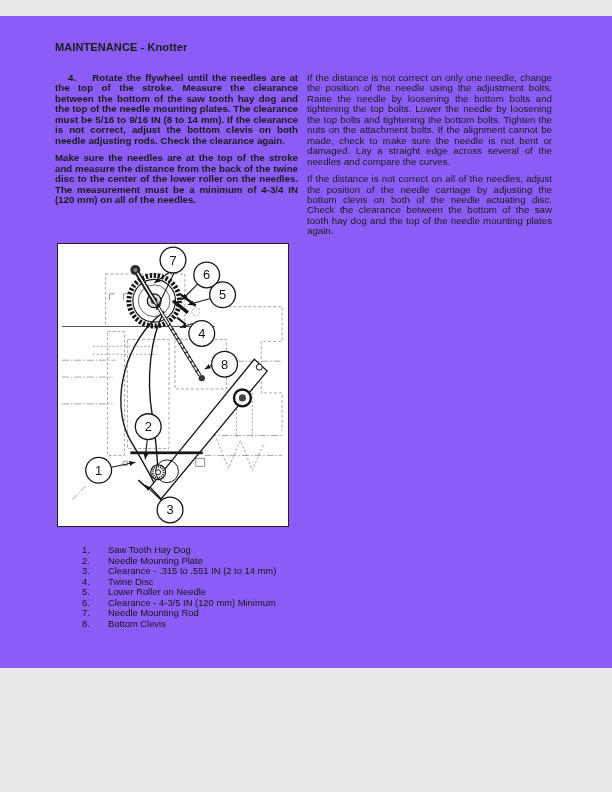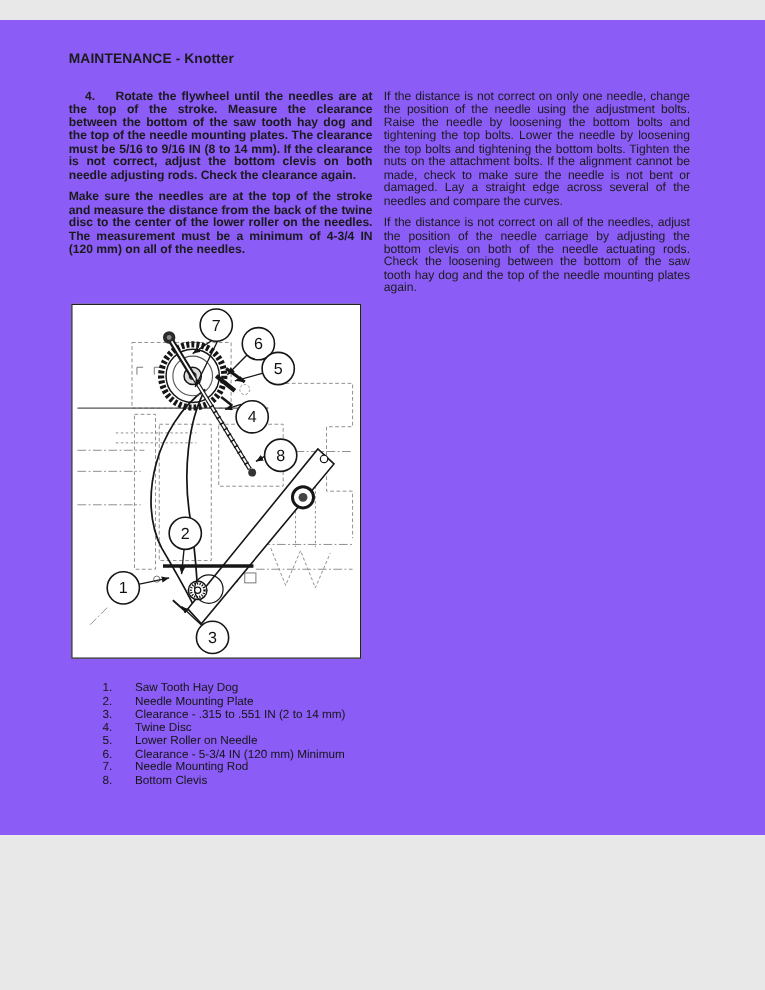--- a/index.html
+++ b/index.html
@@ -38,21 +38,21 @@
 
   <div class="header-title">MAINTENANCE - Knotter</div>
 
   <div class="col col-left">
     <p class="indent">4.&nbsp;&nbsp;&nbsp;&nbsp;Rotate the flywheel until the needles are at the top of the stroke. Measure the clearance between the bottom of the saw tooth hay dog and the top of the needle mounting plates. The clearance must be 5/16 to 9/16 IN (8 to 14 mm). If the clearance is not correct, adjust the bottom clevis on both needle adjusting rods. Check the clearance again.</p>
     <p>Make sure the needles are at the top of the stroke and measure the distance from the back of the twine disc to the center of the lower roller on the needles. The measurement must be a minimum of 4-3/4 IN (120 mm) on all of the needles.</p>
   </div>
 
   <div class="col col-right">
     <p>If the distance is not correct on only one needle, change the position of the needle using the adjustment bolts. Raise the needle by loosening the bottom bolts and tightening the top bolts. Lower the needle by loosening the top bolts and tightening the bottom bolts. Tighten the nuts on the attachment bolts. If the alignment cannot be made, check to make sure the needle is not bent or damaged. Lay a straight edge across several of the needles and compare the curves.</p>
-    <p>If the distance is not correct on all of the needles, adjust the position of the needle carriage by adjusting the bottom clevis on both of the needle actuating rods. Check the loosening between the bottom of the saw tooth hay dog and the top of the needle mounting plates again.</p>
+    <p>If the distance is not correct on all of the needles, adjust the position of the needle carriage by adjusting the bottom clevis on both of the needle actuating disc. Check the clearance between the bottom of the saw tooth hay dog and the top of the needle mounting plates again.</p>
   </div>
 
   <div class="figure-box">
     <svg viewBox="0 0 232 284" xmlns="http://www.w3.org/2000/svg">
       <defs>
         <marker id="arw" markerWidth="7" markerHeight="6" refX="6" refY="2.5" orient="auto" markerUnits="userSpaceOnUse">
           <path d="M0,0 L6,2.5 L0,5 Z" fill="#161616"></path>
         </marker>
       </defs>
 
@@ -187,21 +187,21 @@
     <div class="legend-row">
       <span class="lnum">4.</span>
       <span class="ltxt">Twine Disc</span>
     </div>
     <div class="legend-row">
       <span class="lnum">5.</span>
       <span class="ltxt">Lower Roller on Needle</span>
     </div>
     <div class="legend-row">
       <span class="lnum">6.</span>
-      <span class="ltxt">Clearance - 5-3/4 IN (120 mm) Minimum</span>
+      <span class="ltxt">Clearance - 4-3/5 IN (120 mm) Minimum</span>
     </div>
     <div class="legend-row">
       <span class="lnum">7.</span>
       <span class="ltxt">Needle Mounting Rod</span>
     </div>
     <div class="legend-row">
       <span class="lnum">8.</span>
       <span class="ltxt">Bottom Clevis</span>
     </div>
   </div>

